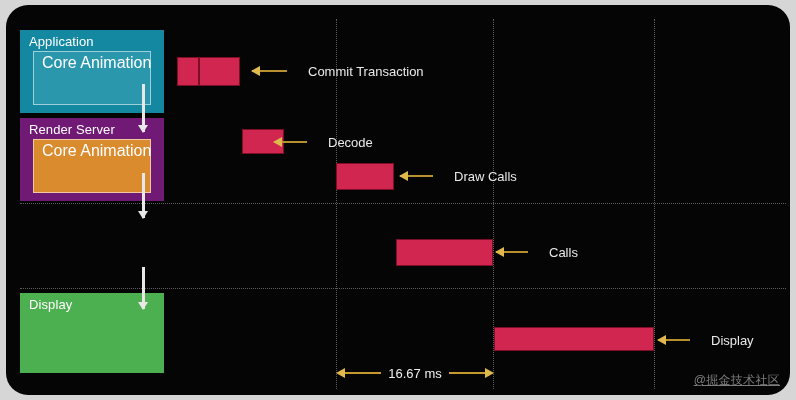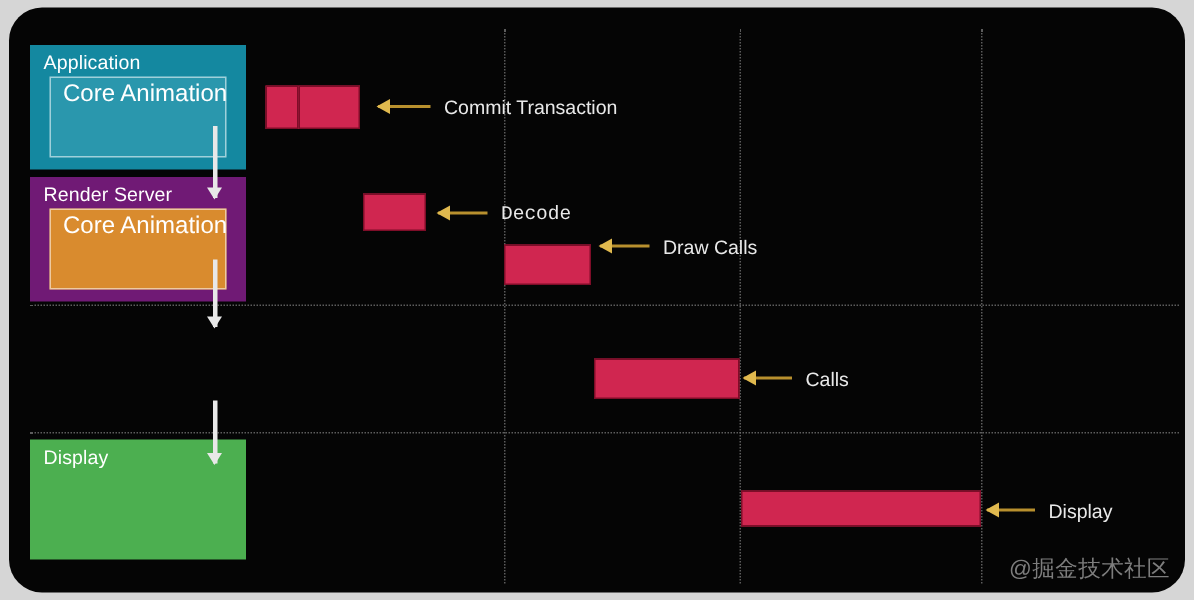--- a/index.html
+++ b/index.html
@@ -103,20 +103,21 @@
     border:1px solid #7e0d28;
     box-sizing:border-box;
   }
 
   
   .callout{
     position:absolute;
     height:14px;
     display:flex;
     align-items:center;
+    gap:12px;
   }
   .cal-arrow{
     position:relative;
     height:2px;
     background:#b8902e;
     flex:0 0 auto;
   }
   .cal-arrow::before{
     content:"";
     position:absolute;
@@ -158,24 +159,25 @@
     padding:0 7px;
     font-size:13px;
     color:#efefef;
     white-space:nowrap;
   }
 
   
   #watermark{
     position:absolute;
     right:10px;bottom:6px;
-    font-size:15px;
+    font-size:12px;
     color:#7d7d7d;
     letter-spacing:.3px;
     white-space:nowrap;
+    text-decoration:underline;
   }
 </style>
 </head>
 <body>
 
 <div id="stage">
   <div id="canvas">
 
     <div class="vgrid" style="left:330px"></div>
     <div class="vgrid" style="left:487px"></div>
@@ -216,37 +218,44 @@
 
     <div class="bar" style="left:390px;top:234px;width:97px;height:27px;"></div>
 
     <div class="bar" style="left:488px;top:322px;width:160px;height:24px;"></div>
 
     <div class="callout" style="left:246px;top:59px;">
       <div class="cal-arrow" style="width:35px"></div>
       <div class="cal-text">Commit Transaction</div>
     </div>
 
-    <div class="callout" style="left:286px;top:130px;font-family:Liberation Mono, monospace;">
+    <div class="callout" style="left:268px;top:130px;">
       <div class="cal-arrow" style="width:33px"></div>
       <div class="cal-text">Decode</div>
     </div>
 
-    <div class="callout" style="left:394px;top:152px;">
+    <div class="callout" style="left:394px;top:164px;">
       <div class="cal-arrow" style="width:33px"></div>
       <div class="cal-text">Draw Calls</div>
     </div>
 
     <div class="callout" style="left:490px;top:240px;">
       <div class="cal-arrow" style="width:32px"></div>
       <div class="cal-text">Calls</div>
     </div>
 
     <div class="callout" style="left:652px;top:328px;">
       <div class="cal-arrow" style="width:32px"></div>
       <div class="cal-text">Display</div>
     </div>
 
+    <div id="measure">
+      <div class="mcap-l"></div>
+      <div class="mline"></div>
+      <div class="mtext">16.67 ms</div>
+      <div class="mline"></div>
+      <div class="mcap-r"></div>
+    </div>
 
     <div id="watermark">@掘金技术社区</div>
 
   </div>
 </div>
 
 </body></html>

